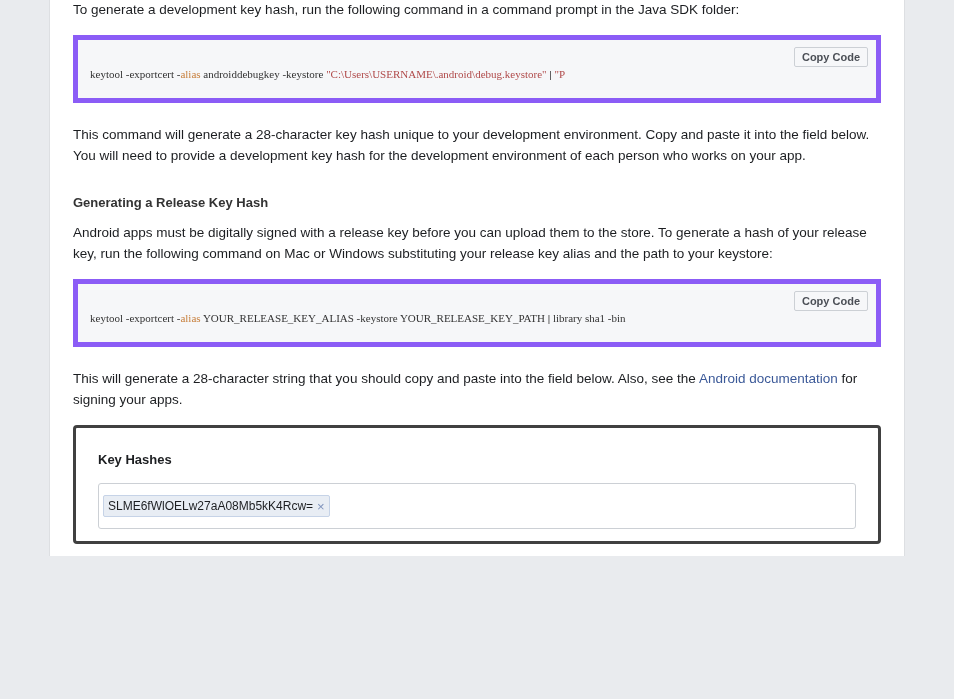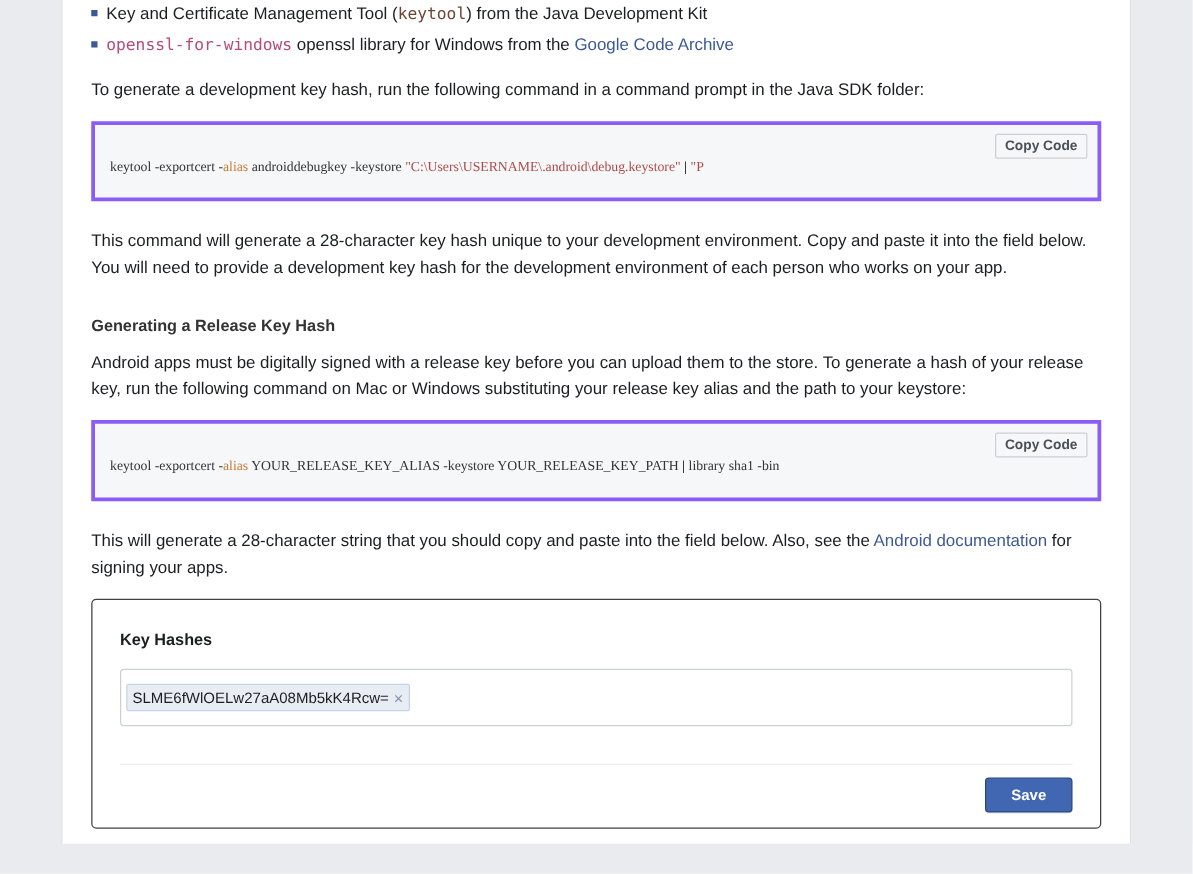--- a/index.html
+++ b/index.html
@@ -72,21 +72,21 @@
       color: #6d4534;
     }
     code.inline.pink { color: #b54b7a; }
     a.link {
       color: #3b5998;
       text-decoration: none;
     }
     .codeblock-wrap {
       position: relative;
       background: #f6f7f9;
-      border: 3px solid #8b5cf6;
+      border: 5px solid #8b5cf6;
       margin: 6px 0 22px 0;
       overflow: hidden;
     }
     .copy-btn {
       position: absolute;
       top: 7px;
       right: 8px;
       font-size: 11px;
       font-weight: bold;
       color: #4b4f56;
@@ -117,21 +117,21 @@
       color: #333;
       margin: 0;
       padding: 26px 12px 16px 12px;
       white-space: pre;
       line-height: 1.5;
     }
     pre.code .tok-alias { color: #c77e3a; }
     pre.code .tok-str { color: #b04a4a; }
     pre.code .tok-pipe { color: #333; font-weight: bold; }
     .card {
-      border: 1px solid #404040;
+      border: 3px solid #404040;
       border-radius: 4px;
       padding: 22px 22px 12px 22px;
       margin-top: 10px;
     }
     .card-title {
       font-size: 13px;
       font-weight: bold;
       margin: 0 0 14px 0;
       color: #1c1e21;
     }
@@ -194,28 +194,20 @@
       height: 1px;
     }
     .scroll-filler.small { width: 230px; }
   </style>
 </head>
 <body>
 
 <div class="outer-wrap">
   <div class="page">
 
-    <ul class="bullets">
-      <li>
-        <span>Key and Certificate Management Tool (</span><code class="inline">keytool</code><span>) from the Java Development Kit</span>
-      </li>
-      <li>
-        <code class="inline pink">openssl-for-windows</code><span> openssl library for Windows from the </span><a href="#" class="link">Google Code Archive</a>
-      </li>
-    </ul>
     <p>To generate a development key hash, run the following command in a command prompt in the Java SDK folder:</p>
 
     <div class="codeblock-wrap">
       <button class="copy-btn">Copy Code</button>
       <div class="codeblock-scroll">
         <pre class="code"><span>keytool -exportcert -</span><span class="tok-alias">alias</span><span> androiddebugkey -keystore </span><span class="tok-str">"C:\Users\USERNAME\.android\debug.keystore"</span><span class="tok-pipe"> | </span><span class="tok-str">"P</span><span class="scroll-filler"></span></pre>
       </div>
     </div>
 
     <p>This command will generate a 28-character key hash unique to your development environment. Copy and paste it into the field below. You will need to provide a development key hash for the development environment of each person who works on your app.</p>
@@ -236,19 +228,16 @@
 
     <div class="card">
       <div class="card-title">Key Hashes</div>
       <div class="taginput">
         <span class="tag">
           <span>SLME6fWlOELw27aA08Mb5kK4Rcw=</span>
           <span class="remove">×</span>
         </span>
         <input type="text" style="">
       </div>
-      <div class="card-actions">
-        <button class="save-btn">Save</button>
-      </div>
     </div>
 
   </div>
 </div>
 
 </body></html>

